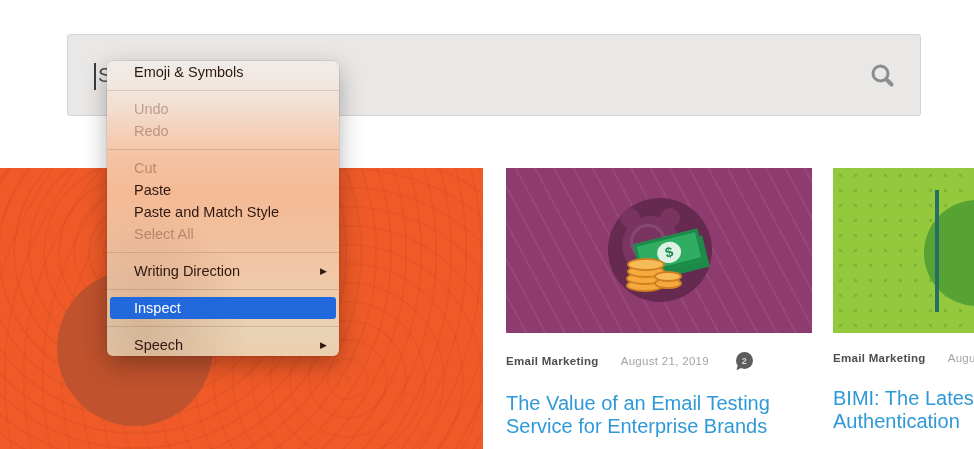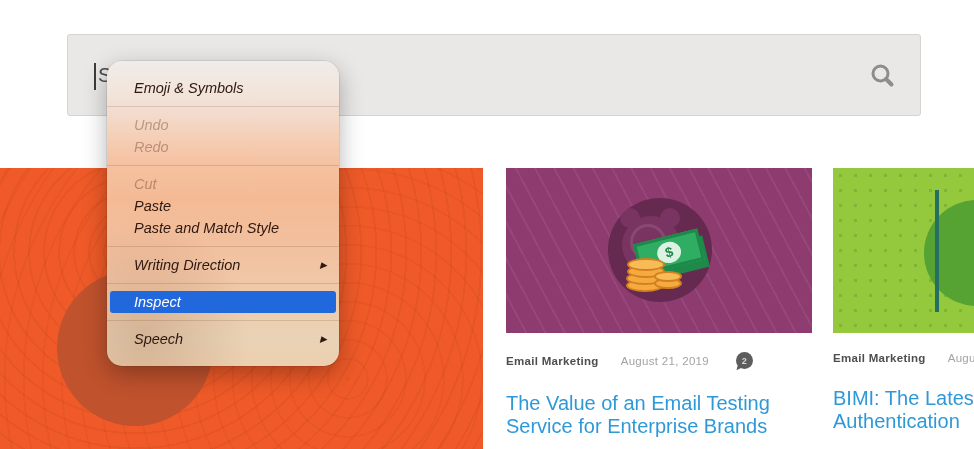--- a/index.html
+++ b/index.html
@@ -103,28 +103,27 @@
     transform:rotate(12deg);
   }
   .post-title{
     margin-top:23px;font-size:20px;line-height:23px;font-weight:normal;
     color:#2f99d8;cursor:pointer;
   }
 
   
   .context-menu{
     position:absolute;left:107px;top:61px;width:232px;box-sizing:border-box;
-    padding:16px 0;border-radius:15px;
+    padding:0 0;border-radius:6px;
     background:
       radial-gradient(150px 170px at 16% 90%, rgba(115,48,18,0.18), rgba(115,48,18,0) 70%),
       linear-gradient(180deg,
         #efecea 0%, #f2e6dd 9%, #f3ddd0 16%, #f5cdb4 26%, #f5c2a2 33%,
         #f4ba95 45%, #f2c09e 60%, #f0c7a7 72%, #edceae 82%, #e9d3b6 91%, #eccfae 100%);
     box-shadow:0 8px 24px rgba(0,0,0,0.30), 0 0 0 0.5px rgba(0,0,0,0.14);
-    font-style:italic;
   }
   .mi{
     position:relative;z-index:1;display:flex;align-items:center;
     height:22px;padding:0 12px 0 27px;font-size:14.5px;
   }
   .mi .lbl{flex:1;}
   .mi-enabled{color:#2e1810;}
   .mi-disabled{color:rgba(82,34,16,0.35);}
   .mi-highlight{
     background:#2268dd;color:#ffffff;margin:0 3px;
@@ -216,20 +215,23 @@
   <div class="menu-sep"></div>
   <div class="mi mi-disabled">
     <span class="lbl">Cut</span>
   </div>
   <div class="mi mi-enabled">
     <span class="lbl">Paste</span>
   </div>
   <div class="mi mi-enabled">
     <span class="lbl">Paste and Match Style</span>
   </div>
+  <div class="mi mi-disabled">
+    <span class="lbl">Select All</span>
+  </div>
   <div class="menu-sep"></div>
   <div class="mi mi-enabled">
     <span class="lbl">Writing Direction</span>
     <span class="submenu-arrow">▶</span>
   </div>
   <div class="menu-sep"></div>
   <div class="mi mi-highlight">
     <span class="lbl">Inspect</span>
   </div>
   <div class="menu-sep"></div>

